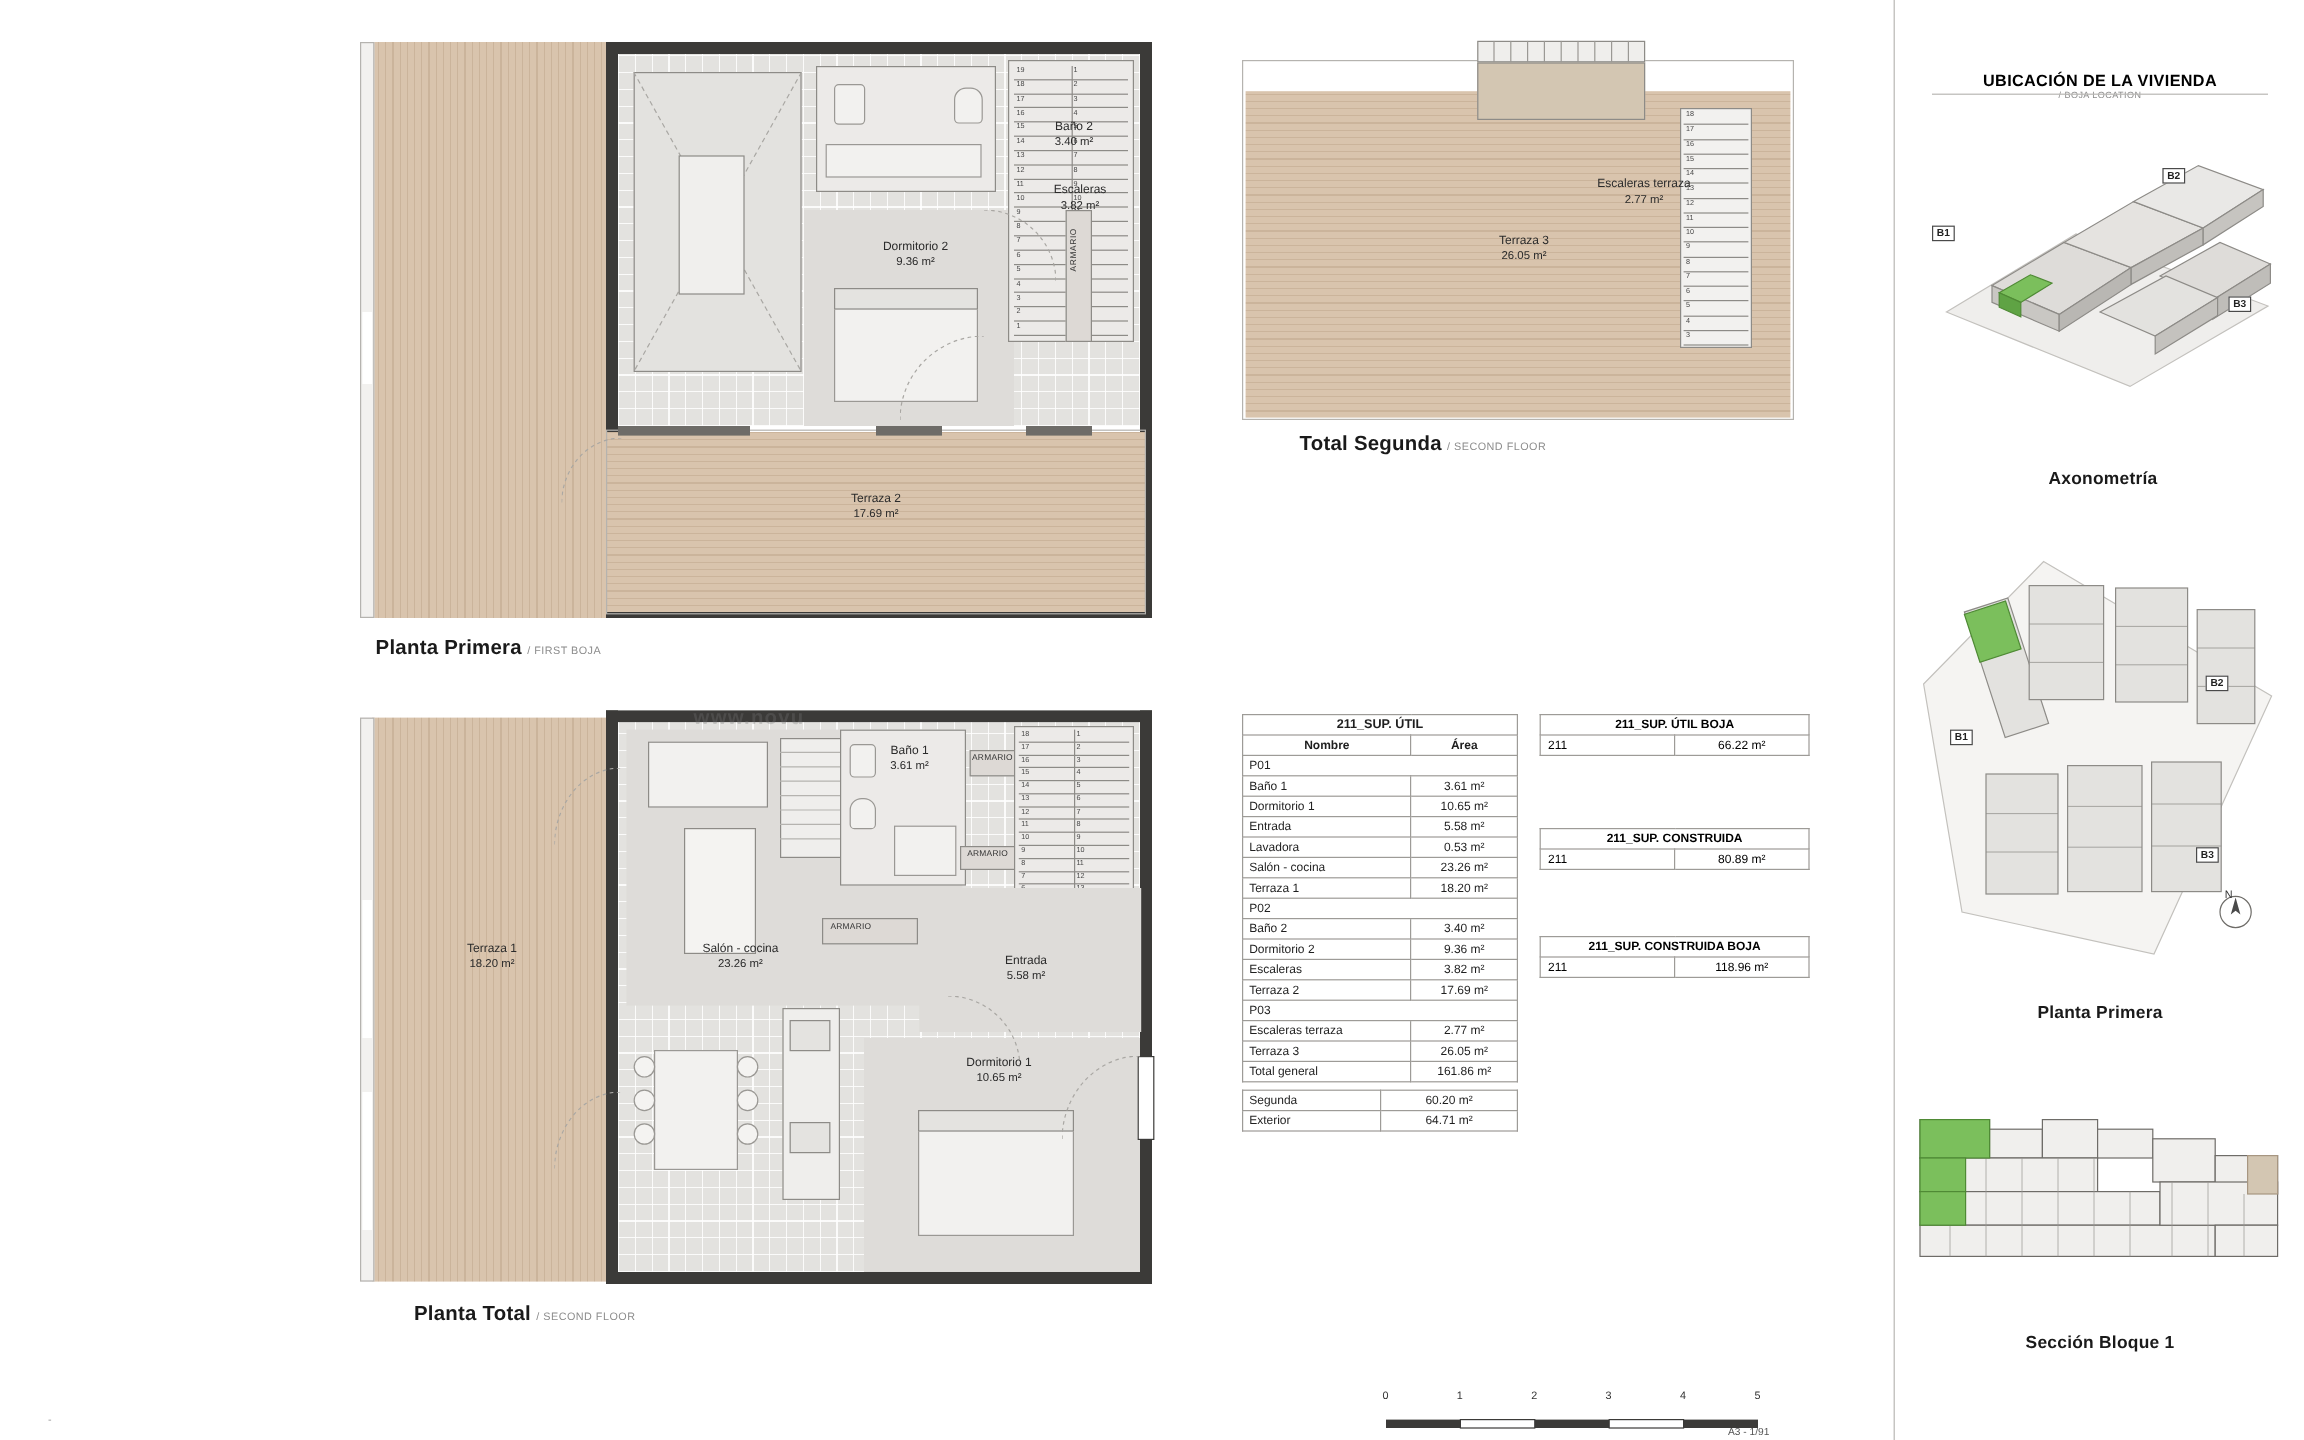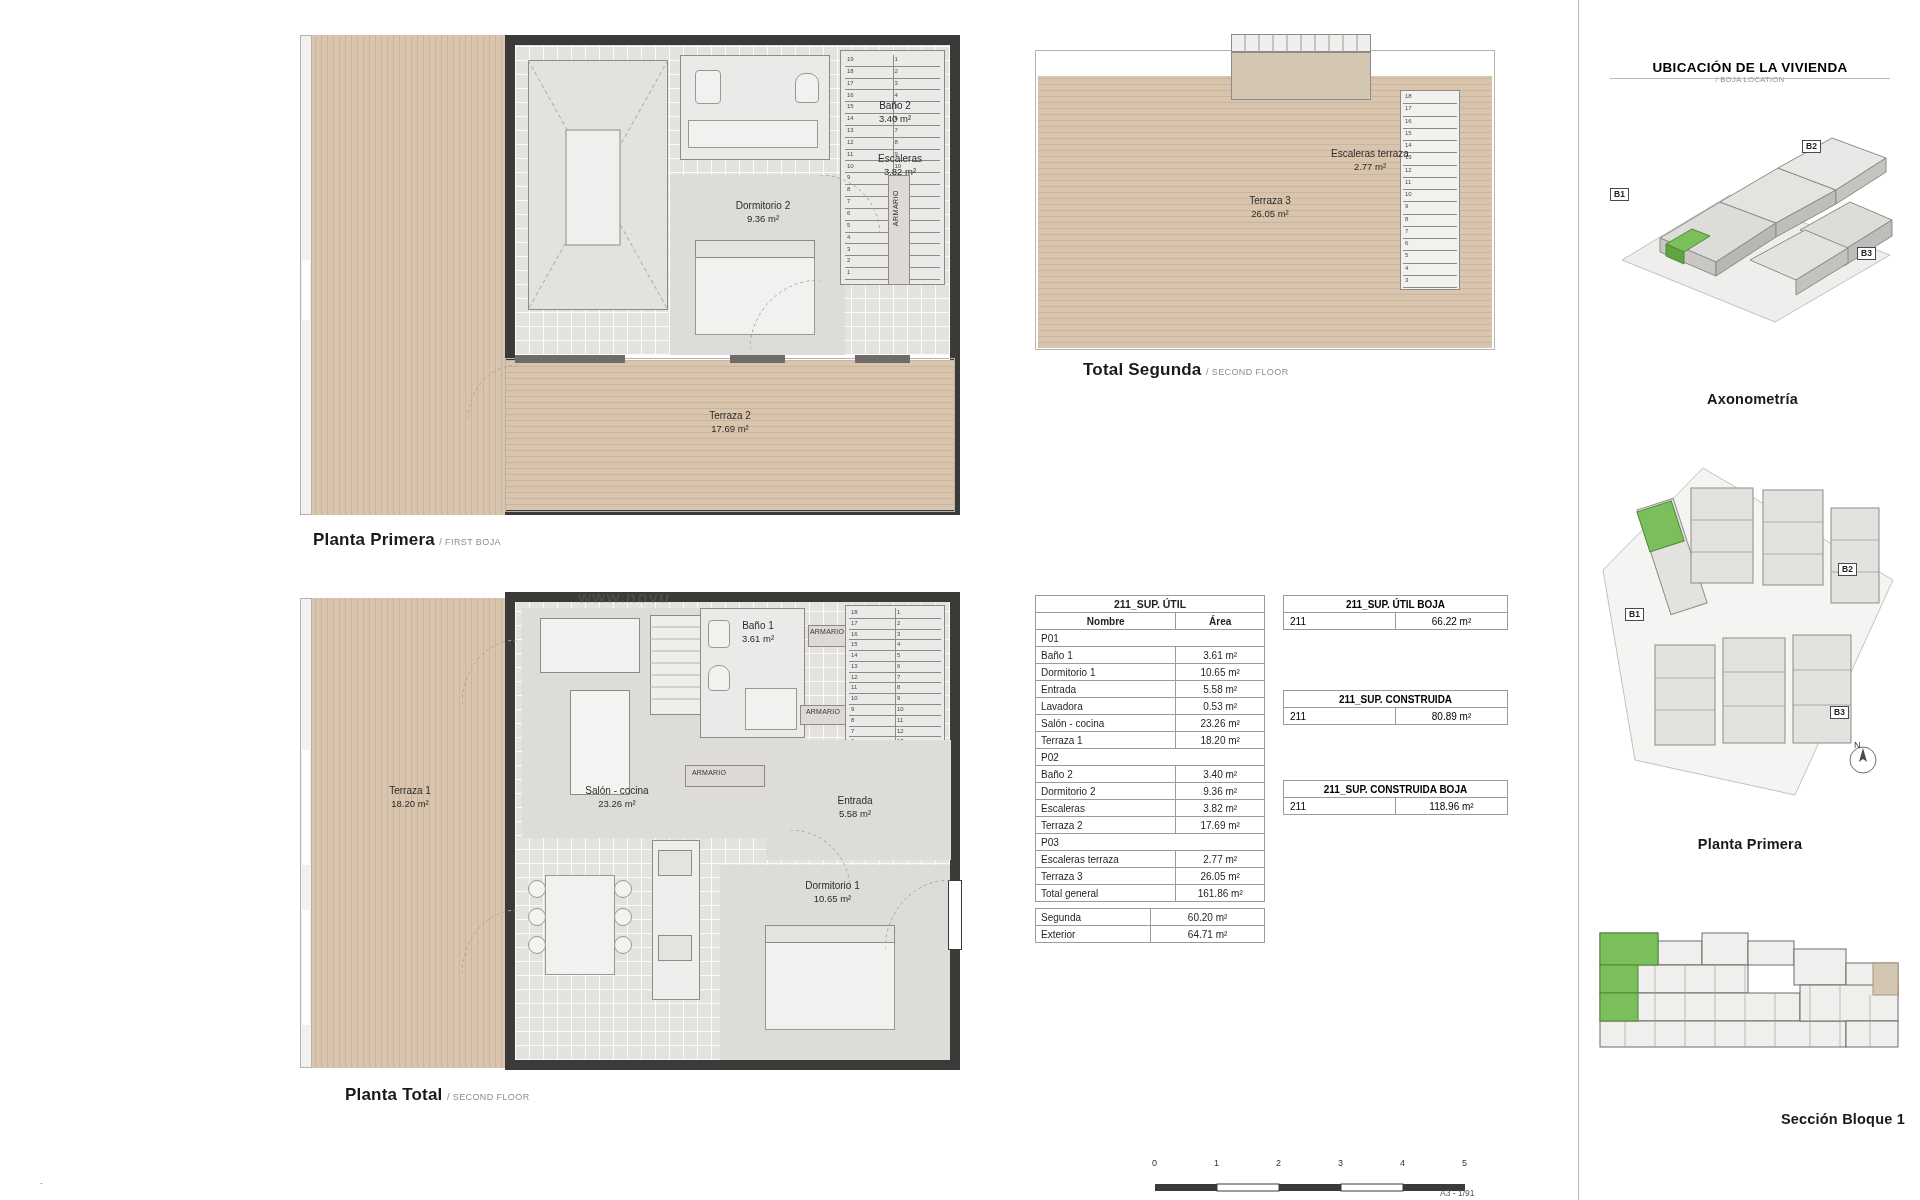--- a/index.html
+++ b/index.html
@@ -708,21 +708,21 @@
       </g>
 
       <rect x="5" y="8" width="58" height="32" fill="#7bbf5c" stroke="#4f8a35"></rect>
       <rect x="5" y="40" width="38" height="28" fill="#7bbf5c" stroke="#4f8a35"></rect>
       <rect x="5" y="68" width="38" height="28" fill="#7bbf5c" stroke="#4f8a35"></rect>
 
       <rect x="278" y="38" width="25" height="32" fill="#d3c6b2" stroke="#a79681"></rect>
     </svg>
   </div>
 
-  <div class="abs" style="left:1595px; top:1110px; width:310px; text-align:right;">
+  <div class="abs" style="left:1595px; top:1110px; width:310px; text-align:center;">
     <span class="ttl" style="font-size:14.5px;">Sección Bloque 1</span>
   </div>
 
   <div class="abs" style="left:1155px; top:1180px; width:355px; height:10px;">
     <svg width="355" height="12">
       <rect x="0" y="2" width="62" height="7" fill="#3b3a38"></rect>
       <rect x="62" y="2" width="62" height="7" fill="#ffffff" stroke="#3b3a38"></rect>
       <rect x="124" y="2" width="62" height="7" fill="#3b3a38"></rect>
       <rect x="186" y="2" width="62" height="7" fill="#ffffff" stroke="#3b3a38"></rect>
       <rect x="248" y="2" width="62" height="7" fill="#3b3a38"></rect>

